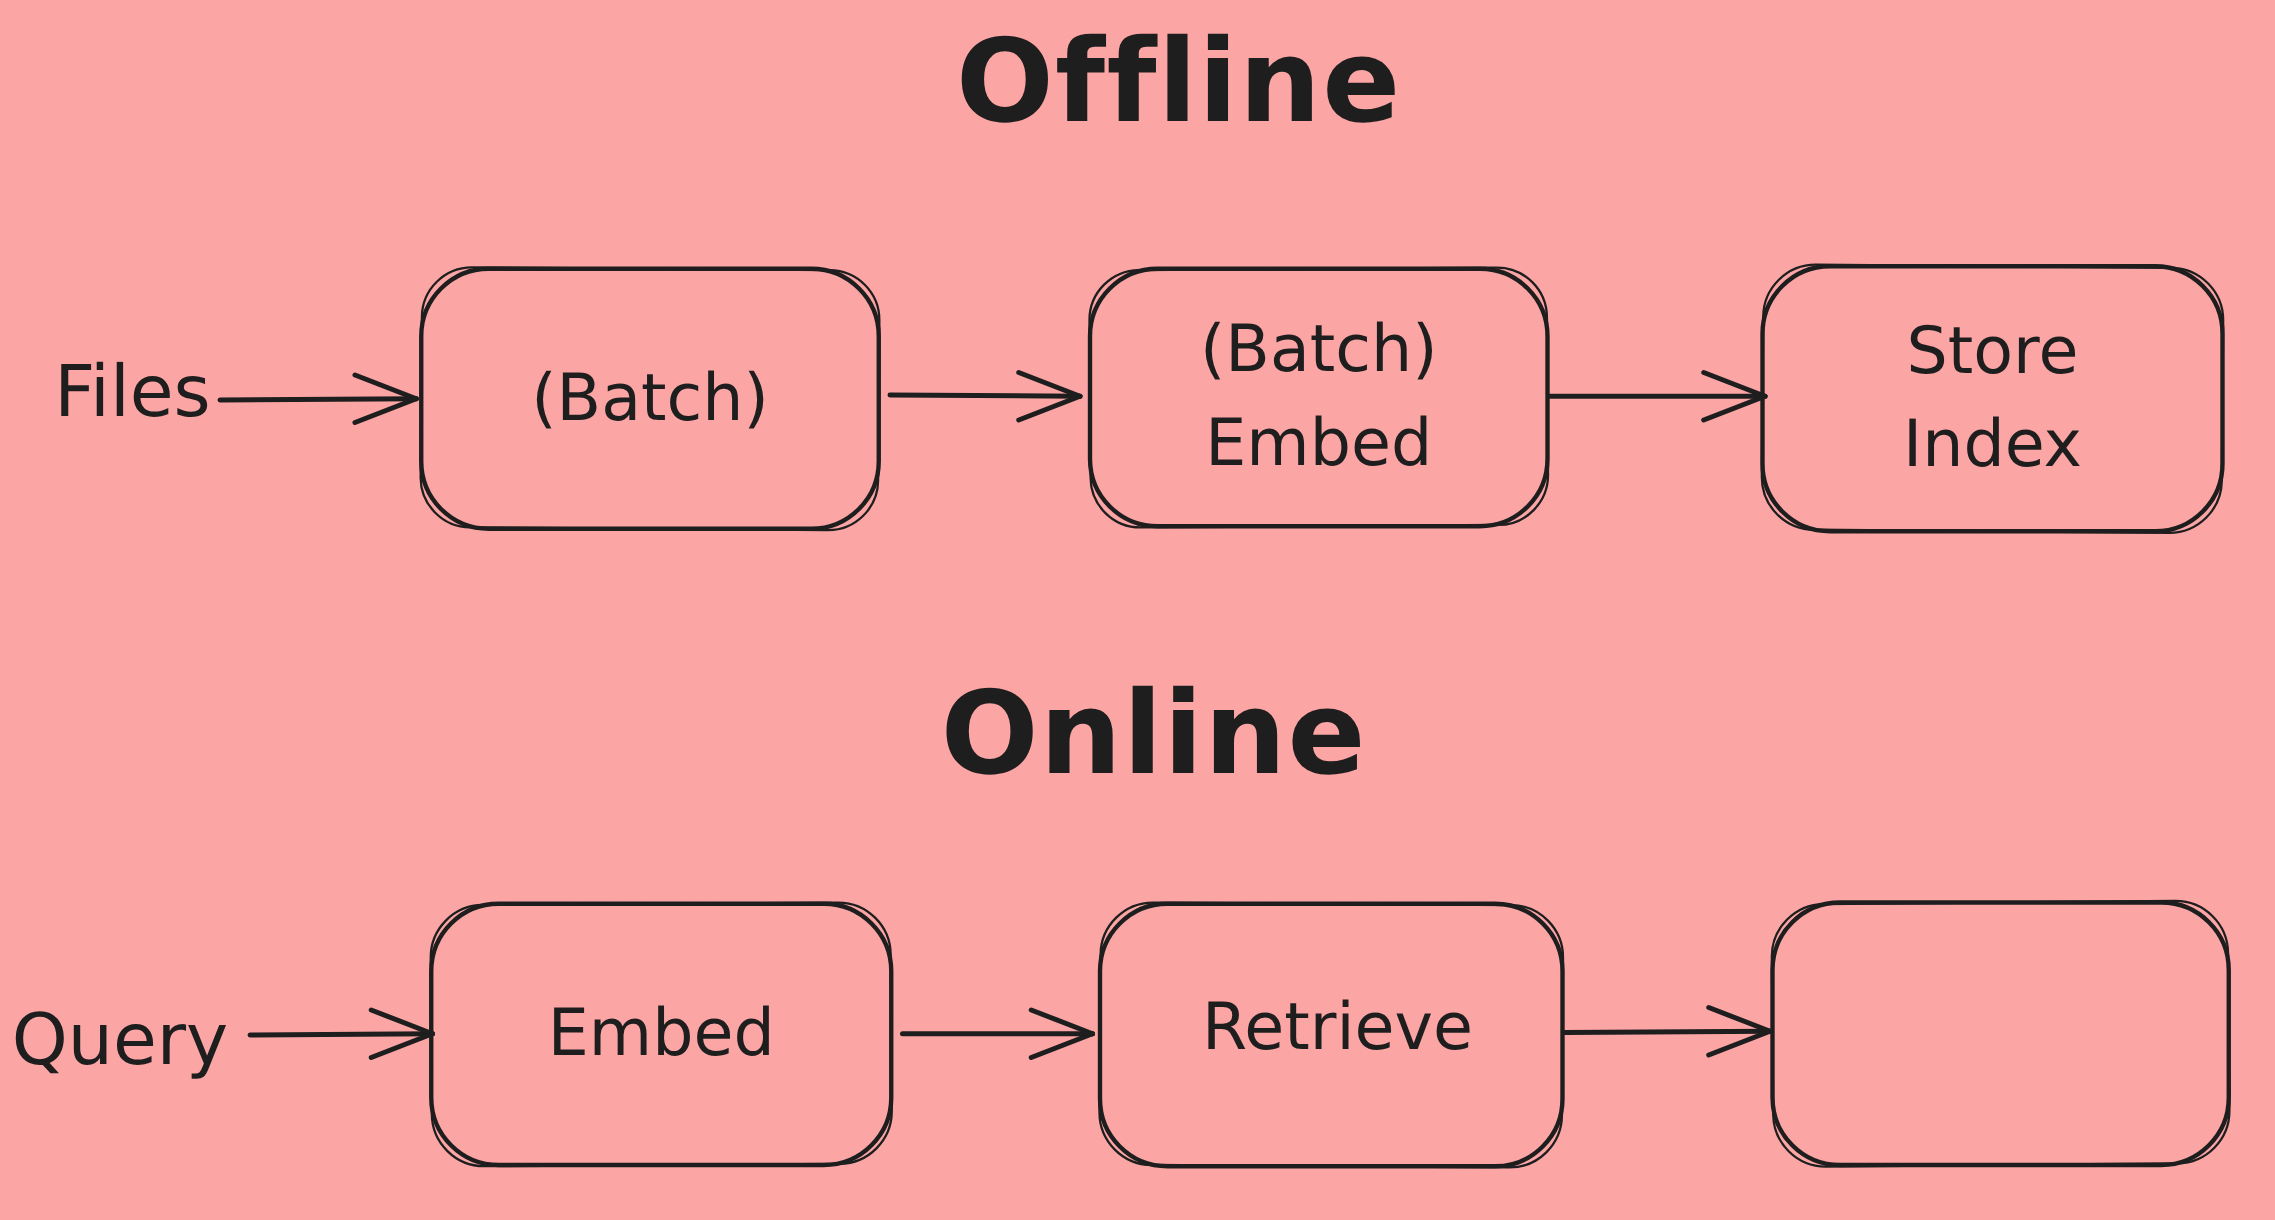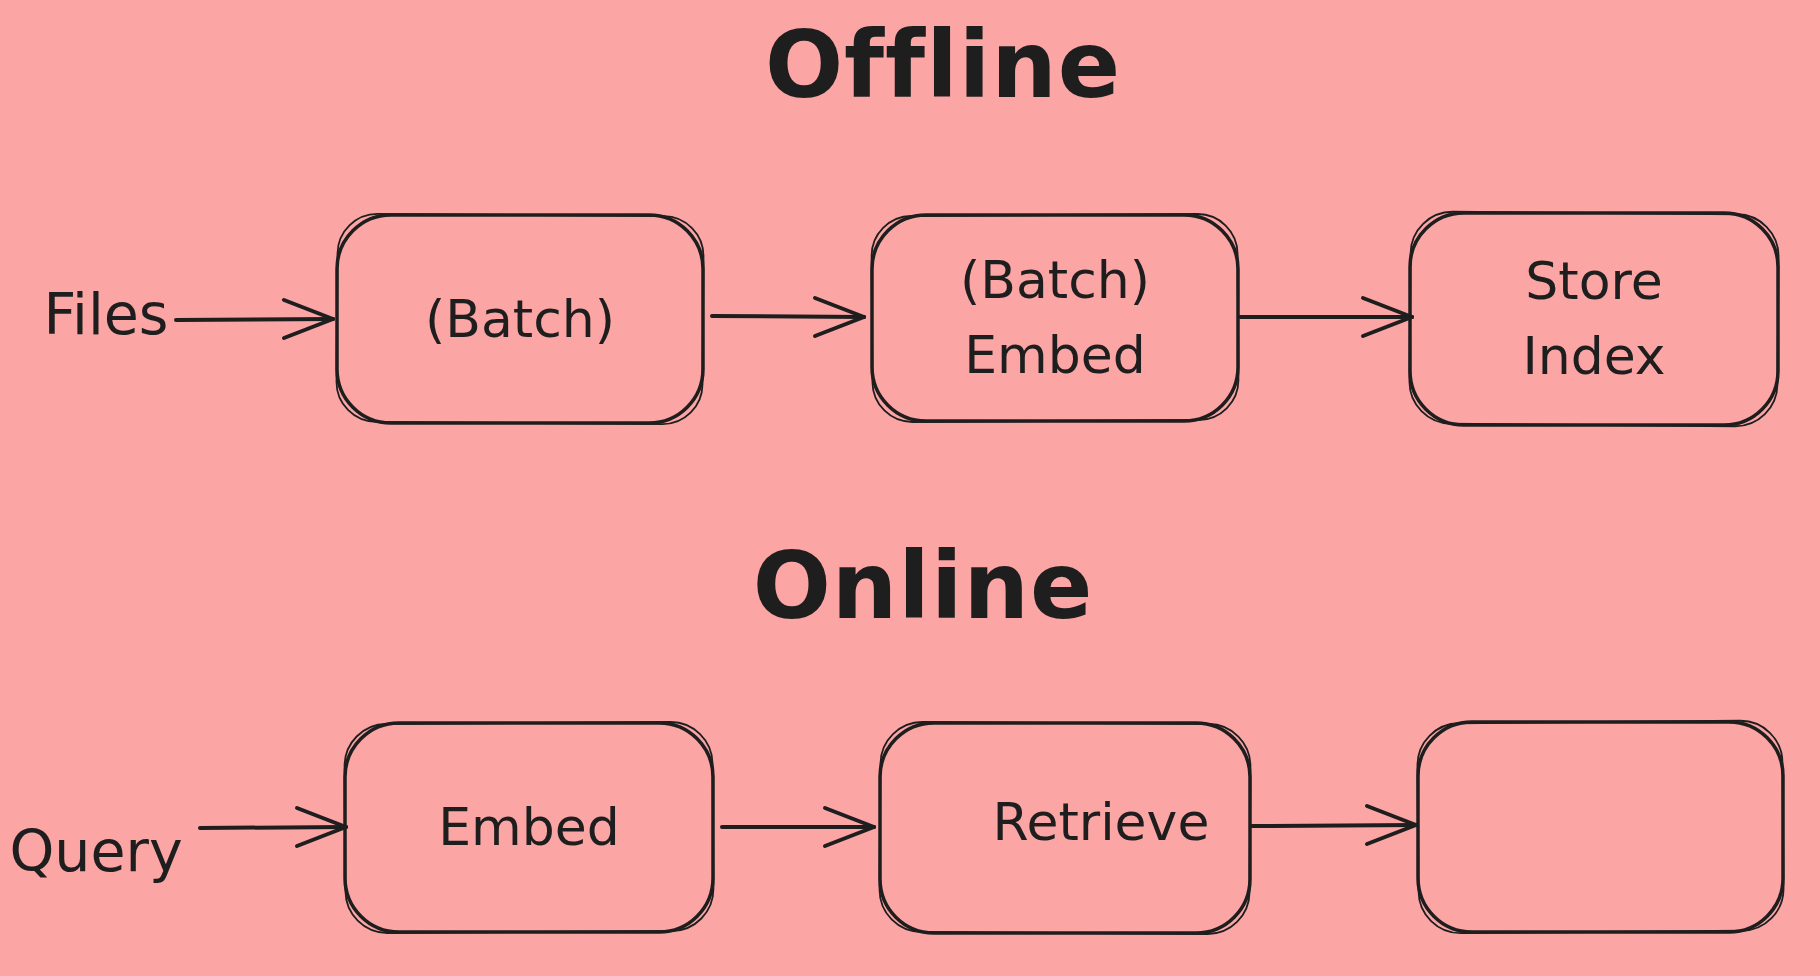--- a/index.html
+++ b/index.html
@@ -92,34 +92,34 @@
       <line x1="1416" y1="825" x2="1367" y2="844"></line>
     </g>
   </svg>
 
   <div class="label title" style="left:643px;top:0px;width:600px;height:130px;">Offline</div>
 
   <div class="label title" style="left:623px;top:530px;width:600px;height:112px;">Online</div>
 
   <div class="label side-label" style="left:20px;top:278px;width:172px;height:72px;">Files</div>
 
-  <div class="label side-label" style="left:10px;top:812px;width:172px;height:78px;">Query</div>
+  <div class="label side-label" style="left:10px;top:793px;width:172px;height:78px;">Query</div>
 
   <div class="label node-label two-line" style="left:337px;top:215px;width:366px;height:208px;">
     <span>(Batch)</span>
   </div>
 
   <div class="label node-label two-line" style="left:872px;top:215px;width:366px;height:206px;">
     <span>(Batch)</span>
     <span>Embed</span>
   </div>
 
   <div class="label node-label two-line" style="left:1410px;top:213px;width:368px;height:212px;justify-content:center;">
     <span>Store</span>
     <span>Index</span>
   </div>
 
   <div class="label node-label" style="left:345px;top:723px;width:368px;height:209px;">Embed</div>
 
-  <div class="label node-label" style="left:916px;top:723px;width:370px;height:199px;">Retrieve</div>
+  <div class="label node-label" style="left:885px;top:723px;width:370px;height:199px;">Retrieve</div>
 
 
 </div>
 
 </body></html>

